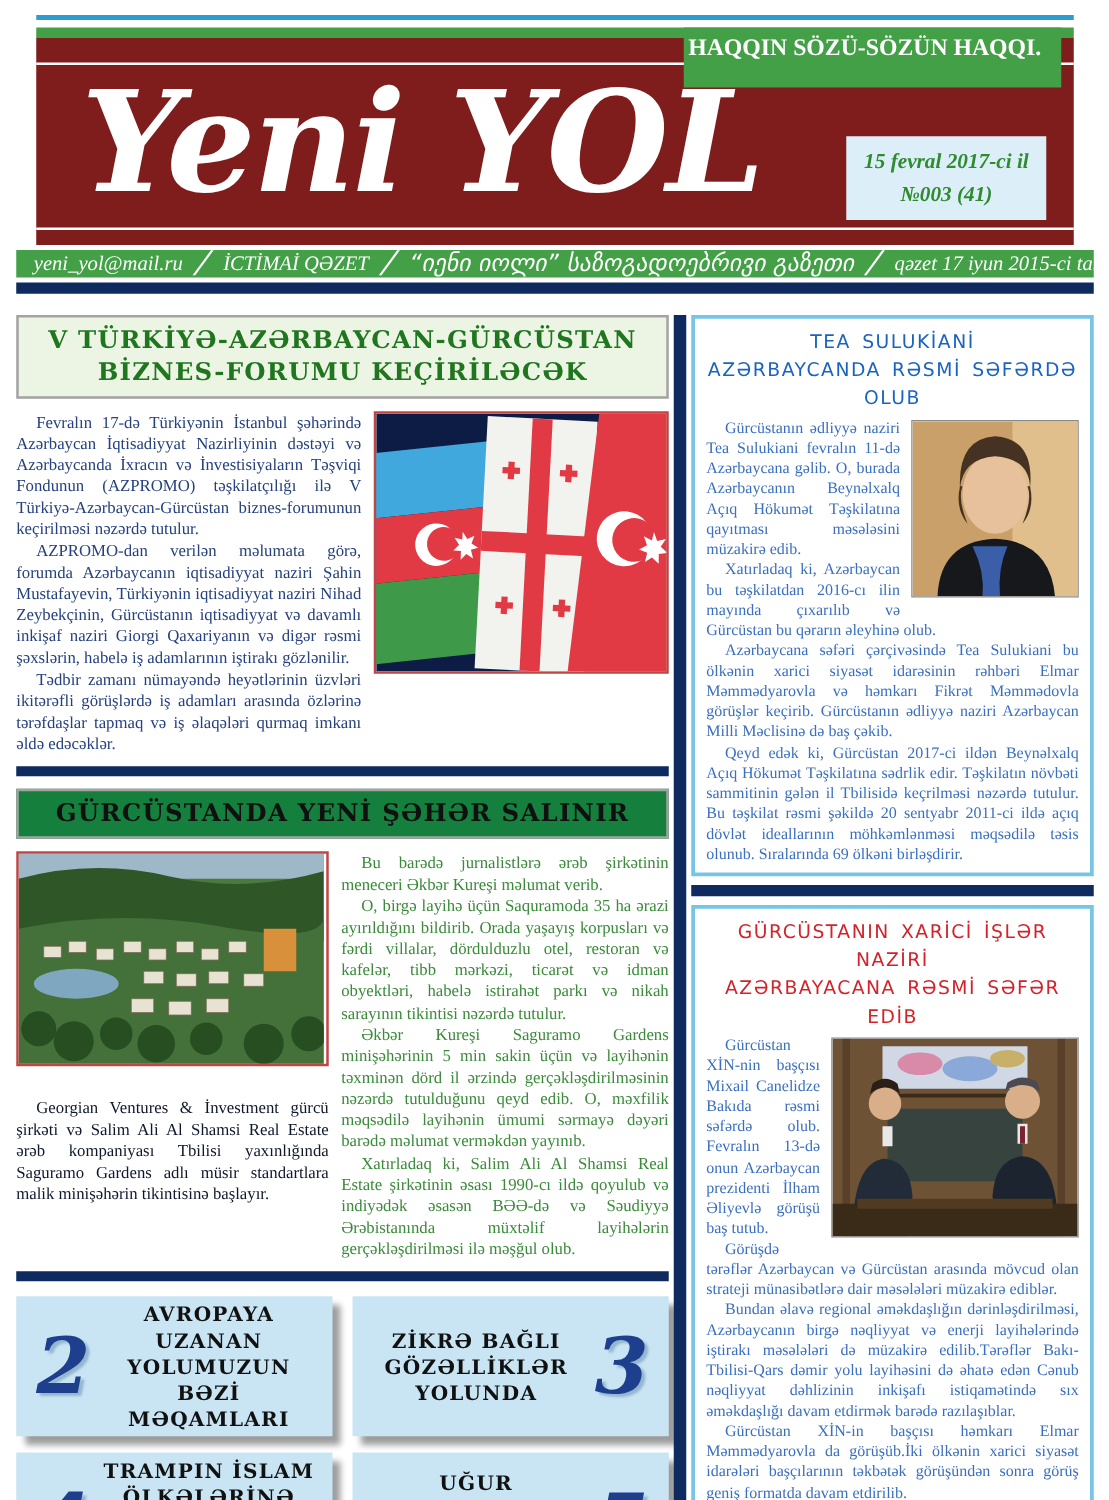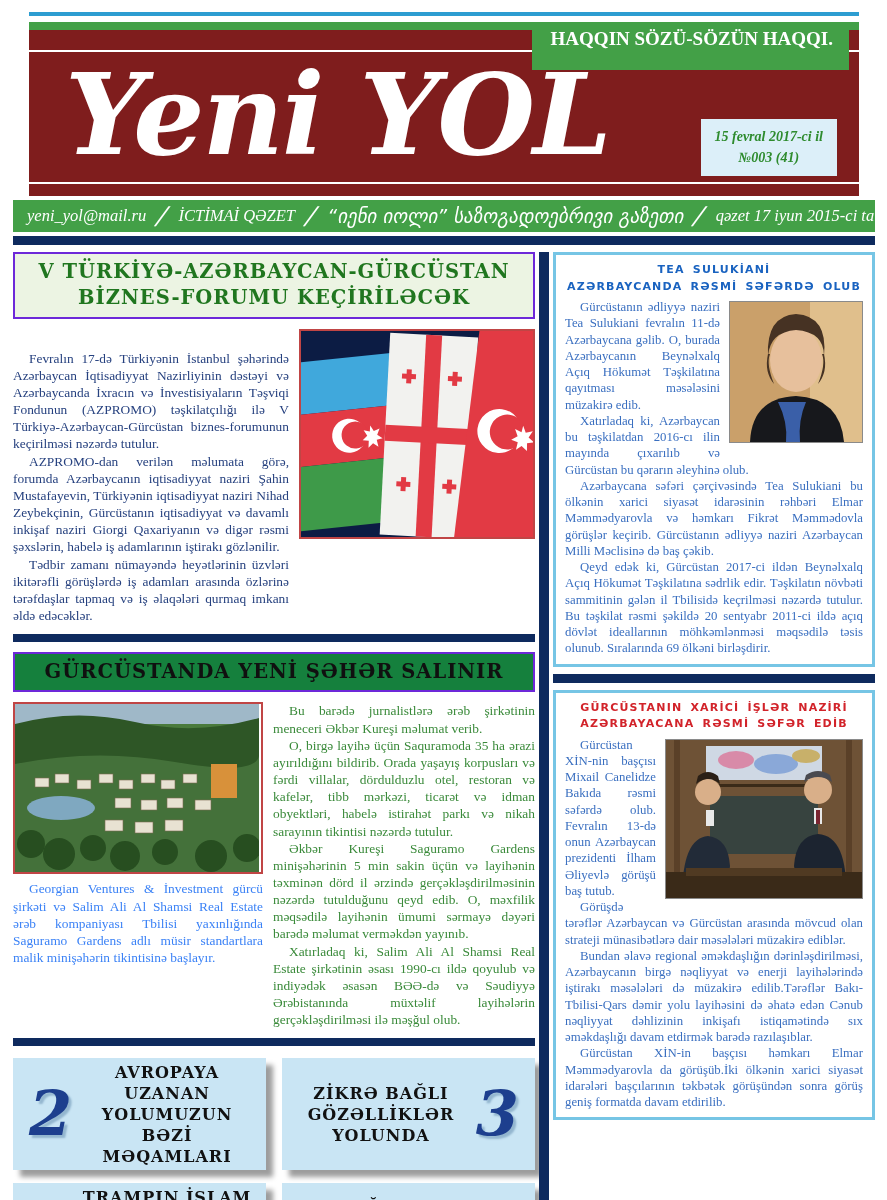--- a/index.html
+++ b/index.html
@@ -10,69 +10,69 @@
   .mast{position:absolute;left:13px;right:12px;top:12px;}
   .top-blue-line{height:4px;background:#2d9dd1;margin:0 16px;}
   .green-strip{height:8px;background:#43a047;margin:6px 16px 0;}
   .blue-area{background:#7f1d1d;margin:0 16px;height:166px;position:relative;}
   .blue-area .rule-top{position:absolute;top:20px;left:0;right:0;height:2px;background:#fff;}
   .blue-area .rule-bottom{position:absolute;bottom:12px;left:0;right:0;height:2px;background:#fff;}
   .logo{position:absolute;top:26px;left:36px;font-family:"DejaVu Serif",serif;
         font-style:italic;font-weight:bold;font-size:112px;line-height:1.05;color:#fff;letter-spacing:-2px;}
   .badge{position:absolute;top:10px;right:26px;background:#43a047;color:#fff;z-index:5;
          font-family:"Liberation Serif",serif;font-weight:bold;font-size:19px;
-         padding:6px 16px 20px 19px;}
+         padding:6px 16px 20px 4px;}
   .datebox{position:absolute;right:22px;bottom:20px;background:#dceff9;color:#2e8b2e;
-           font-style:italic;font-weight:bold;font-size:14px;line-height:1.55;
+           font-style:italic;font-weight:bold;font-size:17px;line-height:1.55;
            text-align:center;padding:7px 14px;}
-  .info-bar{background:#43a047;margin-top:4px;height:32px;display:flex;align-items:center;
+  .info-bar{background:#43a047;margin-top:4px;height:22px;display:flex;align-items:center;
             color:#fff;font-style:italic;font-size:16.5px;padding:0 10px;white-space:nowrap;}
   .info-bar .seg{padding:0 4px;}
   .info-bar .georgian{font-family:"DejaVu Sans",sans-serif;font-size:19px;}
   .info-bar .slash{font-size:30px;font-weight:bold;font-style:italic;margin:0 8px;transform:skewX(-12deg);}
   .navy-bar{background:#0e2a5e;height:9px;margin-top:4px;}
 
   
   .main{position:absolute;top:252px;left:13px;right:12px;display:flex;}
   .col-left{width:522px;display:flex;flex-direction:column;}
   .vdiv{width:10px;background:#0e2a5e;margin:0 4px;}
   .col-right{flex:1;display:flex;flex-direction:column;}
 
   
-  .headline-box{border:2px solid #6d28d9;text-align:center;padding:5px 4px;
+  .headline-box{border:2px solid #a3a3a3;text-align:center;padding:5px 4px;
                 font-family:"DejaVu Serif",serif;font-weight:bold;letter-spacing:1px;
                 font-size:19.5px;line-height:1.35;}
   .h-green{background:#ecf4e3;color:#20761f;}
   .h-blue{background:#15803d;color:#101010;}
   .art-body{display:flex;gap:10px;margin-top:10px;}
   .art-text{flex:1;font-size:13.4px;line-height:1.28;text-align:justify;}
-  .c-navy-text{color:#26417f;margin-top:21px;}
+  .c-navy-text{color:#26417f;}
   .c-green-text{color:#3a8a3a;}
   .art-text p{margin:0;text-indent:16px;}
   .photo-frame{border:2px solid #c04545;line-height:0;align-self:flex-start;}
   .art2-left{width:250px;}
-  .caption{color:#3b82f6;font-size:13.4px;line-height:1.28;text-align:justify;
-           margin-top:6px;text-indent:16px;}
+  .caption{color:#0f172a;font-size:13.4px;line-height:1.28;text-align:justify;
+           margin-top:24px;text-indent:16px;}
   .hdiv{height:8px;background:#0e2a5e;margin:10px 0;}
 
   
   .teasers{display:grid;grid-template-columns:1fr 1fr;grid-template-rows:repeat(3,112px);
            gap:13px 16px;margin-top:2px;}
   .tease{background:#c9e5f4;box-shadow:7px 7px 5px #9d9d9d;display:flex;align-items:center;
          padding:6px 10px;}
   .tease.rev{flex-direction:row-reverse;}
   .t-num{font-family:"DejaVu Serif",serif;font-style:italic;font-weight:bold;font-size:62px;
          color:#1d3f8e;line-height:1;text-shadow:3px 3px 2px #93b6cf;padding:0 6px;}
   .t-title{flex:1;text-align:center;font-family:"DejaVu Serif",serif;font-weight:bold;
            font-size:16px;letter-spacing:1px;color:#111;line-height:1.32;}
 
   
   .rart{border:3px solid #76c5e5;background:#fff;padding:7px 9px;}
-  .r-head{text-align:center;font-family:"DejaVu Sans",sans-serif;font-weight:bold;
-          letter-spacing:1.2px;word-spacing:3px;font-size:11px;line-height:1.5;}
+  .r-head{text-align:center;font-family:"DejaVu Sans",sans-serif;font-weight:normal;
+          letter-spacing:1.2px;word-spacing:3px;font-size:15px;line-height:1.5;}
   .c-blue{color:#1a63c0;}
   .c-red{color:#d2232a;}
   .r-body{color:#3a6fc0;font-size:12.8px;line-height:1.27;text-align:justify;margin-top:4px;}
   .r-body p{margin:0;text-indent:15px;}
   .r-div{height:9px;background:#0e2a5e;margin:7px 0;}
   .float-r{float:right;margin:2px 0 4px 9px;line-height:0;border:1px solid #8a8a8a;}
 </style>
 </head>
 <body>
 

